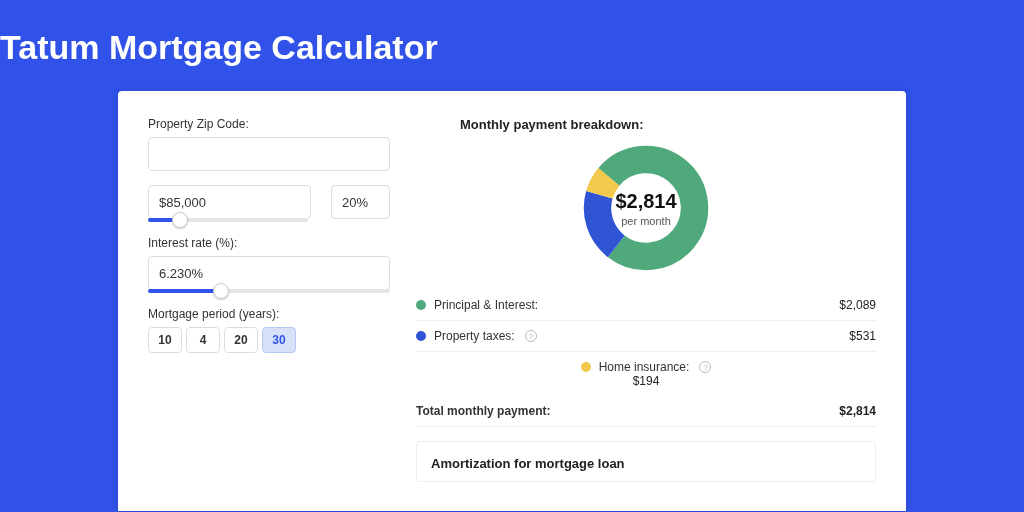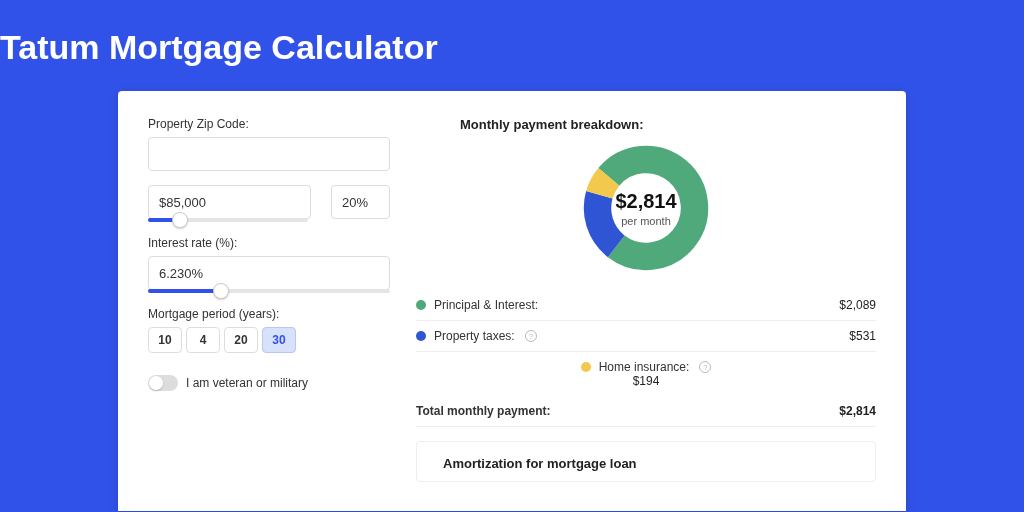--- a/index.html
+++ b/index.html
@@ -185,21 +185,21 @@
     align-items: center;
     justify-content: center;
     margin-left: 2px;
   }
   .amort-box {
     border: 1px solid #eee;
     border-radius: 4px;
     padding: 14px 14px 0 14px;
     margin-top: 14px;
   }
-  .amort-title { font-size: 13px; font-weight: 700; color: #222; margin-bottom: 10px; margin-left: 12px; }
+  .amort-title { font-size: 13px; font-weight: 700; color: #222; margin-bottom: 10px; }
   .amort-text { font-size: 11px; color: #555; line-height: 1.5; }
 </style>
 </head>
 <body>
 
 <h1 class="page-title">Tatum Mortgage Calculator</h1>
 
 <div class="card">
 
   <div class="left-col">
@@ -233,26 +233,20 @@
     <div class="field-group">
       <label class="field-label">Mortgage period (years):</label>
       <div class="period-buttons" id="period-buttons">
           <div class="period-btn">10</div>
           <div class="period-btn">4</div>
           <div class="period-btn">20</div>
           <div class="period-btn active">30</div>
         </div>
     </div>
 
-    <div class="toggle-row">
-      <div class="toggle">
-        <div class="toggle-knob"></div>
-      </div>
-      <span class="toggle-label">I am veteran or military</span>
-    </div>
 
   </div>
 
   <div class="right-col">
     <div class="section-title">Monthly payment breakdown:</div>
 
     <div class="donut-wrap">
       <div class="donut">
         <svg viewBox="0 0 42 42" id="donut-svg">
             <circle cx="21" cy="21" r="15.9155" fill="none" stroke="#4fa97a" stroke-width="9" stroke-dasharray="74.23598958605349 25.764046170363216" stroke-dashoffset="0" transform="rotate(-140 21 21)"></circle>

